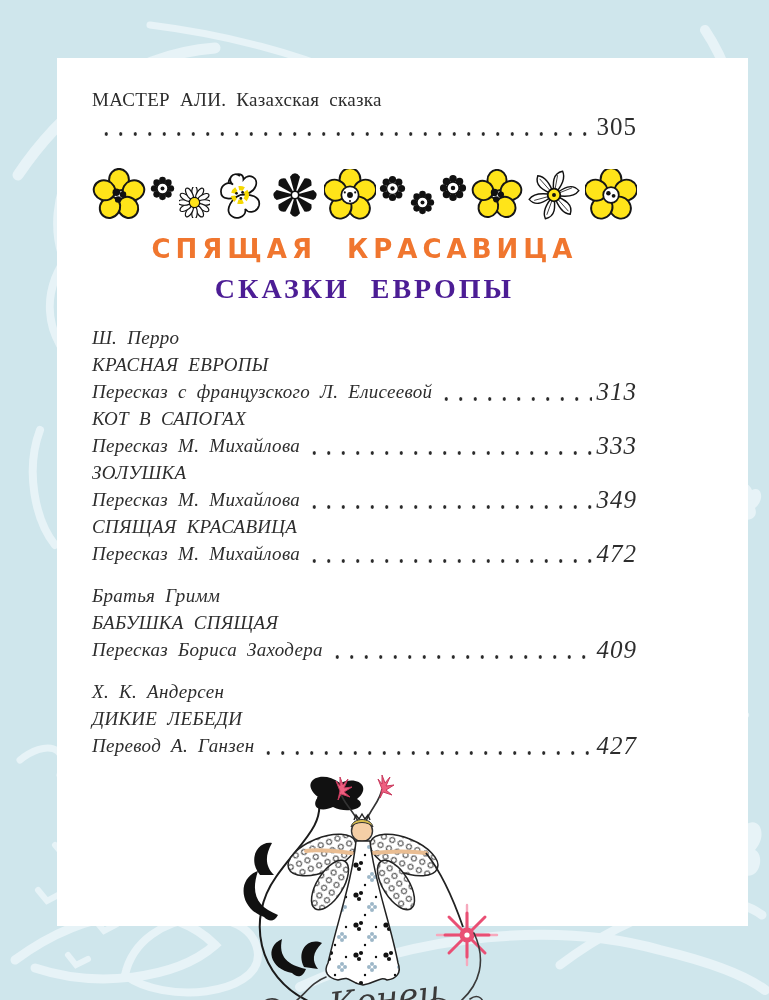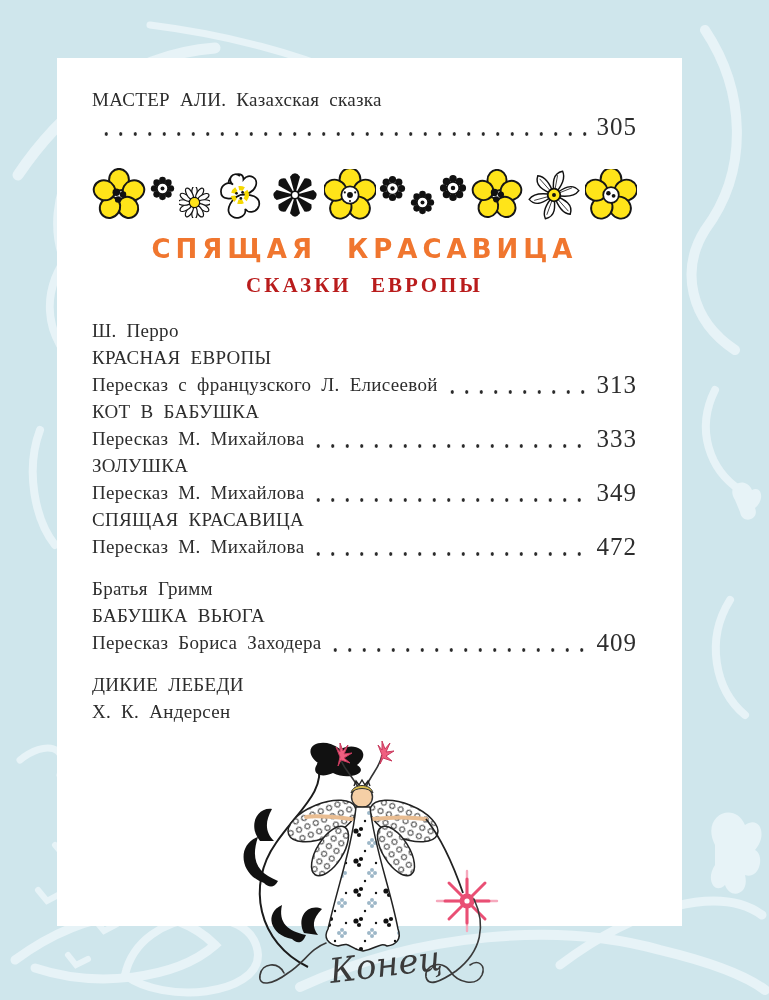--- a/index.html
+++ b/index.html
@@ -4,21 +4,21 @@
 <style>
   html,body{margin:0;padding:0;}
   body{
     width:769px;height:1000px;position:relative;overflow:hidden;
     background:#cfe6ec;
     font-family:"Liberation Serif","DejaVu Serif",serif;
     color:#2d2d2d;
   }
   .frame-swirls{position:absolute;left:0;top:0;z-index:0;}
   .page{
-    position:absolute;left:57px;top:58px;width:625px;height:868px;
+    position:absolute;left:57px;top:58px;width:691px;height:868px;
     background:#ffffff;z-index:1;
   }
   .content{width:545px;margin-left:35px;padding-top:28px;}
   .toc-line{display:flex;align-items:flex-end;font-size:19px;line-height:27px;}
   .toc-text{word-spacing:5px;letter-spacing:0.3px;white-space:nowrap;}
   .caps{letter-spacing:0.6px;word-spacing:7px;}
   .leader{
     flex:1;height:18px;margin:0 5px 3px 7px;
     background-image:radial-gradient(circle,#2b2b2b 1.6px,transparent 1.9px);
     background-size:14.5px 6px;background-repeat:repeat-x;background-position:left bottom;
@@ -32,25 +32,25 @@
   .up{transform:translateY(-7px);}
   .dn{transform:translateY(7px);}
   h1.section-title{
     margin:10px 0 0 0;text-align:center;
     font-family:"DejaVu Sans","Liberation Sans",sans-serif;
     font-size:26px;font-weight:bold;letter-spacing:5px;word-spacing:16px;
     color:#f0762f;
   }
   h2.section-subtitle{
     margin:9px 0 0 0;text-align:center;
-    font-size:21px;font-weight:bold;letter-spacing:3px;word-spacing:11px;
-    color:#b91c1c;
+    font-size:28px;font-weight:bold;letter-spacing:3px;word-spacing:11px;
+    color:#4c1d95;
   }
   .toc{margin-top:19px;}
-  .group{margin-top:15px;}
+  .group{margin-top:15px;font-style:italic;}
   .group:first-child{margin-top:0;}
   .illustration{margin:10px 0 0 138px;}
 </style>
 </head>
 <body>
 
 <svg class="frame-swirls" width="769" height="1000" viewBox="0 0 769 1000">
   <g fill="none" stroke="#e7f3f7" stroke-linecap="round">
     <path stroke-width="11" d="M18,175 C55,120 120,55 215,48"></path>
     <path stroke-width="9" d="M95,300 C40,260 45,170 115,115 C160,80 225,60 300,70"></path>
@@ -294,21 +294,21 @@
         </div>
         <div class="toc-line caps">
           <span class="toc-text">КРАСНАЯ  ЕВРОПЫ</span>
         </div>
         <div class="toc-line">
           <span class="toc-text">Пересказ  с  французского  Л. Елисеевой</span>
           <span class="leader"></span>
           <span class="pagenum">313</span>
         </div>
         <div class="toc-line caps">
-          <span class="toc-text">КОТ  В  БАБУШКА</span>
+          <span class="toc-text">КОТ  В  САПОГАХ</span>
         </div>
         <div class="toc-line">
           <span class="toc-text">Пересказ  М. Михайлова</span>
           <span class="leader"></span>
           <span class="pagenum">333</span>
         </div>
         <div class="toc-line caps">
           <span class="toc-text">ЗОЛУШКА</span>
         </div>
         <div class="toc-line">
@@ -324,35 +324,40 @@
           <span class="leader"></span>
           <span class="pagenum">472</span>
         </div>
       </div>
 
       <div class="group">
         <div class="toc-line">
           <span class="toc-text">Братья  Гримм</span>
         </div>
         <div class="toc-line caps">
-          <span class="toc-text">БАБУШКА  ВЬЮГА</span>
+          <span class="toc-text">БАБУШКА  СПЯЩАЯ</span>
         </div>
         <div class="toc-line">
           <span class="toc-text">Пересказ  Бориса  Заходера</span>
           <span class="leader"></span>
           <span class="pagenum">409</span>
         </div>
       </div>
 
       <div class="group">
+        <div class="toc-line">
+          <span class="toc-text">Х. К. Андерсен</span>
+        </div>
         <div class="toc-line caps">
           <span class="toc-text">ДИКИЕ  ЛЕБЕДИ</span>
         </div>
         <div class="toc-line">
-          <span class="toc-text">Х. К. Андерсен</span>
+          <span class="toc-text">Перевод  А. Ганзен</span>
+          <span class="leader"></span>
+          <span class="pagenum">427</span>
         </div>
       </div>
     </div>
 
     
     <svg class="illustration" width="272" height="252" viewBox="0 0 272 252">
       <defs>
         <pattern id="lace" width="9" height="9" patternUnits="userSpaceOnUse">
           <rect width="9" height="9" fill="#ffffff"></rect>
           <circle cx="4.5" cy="4.5" r="2.6" fill="none" stroke="#222" stroke-width="1"></circle>

